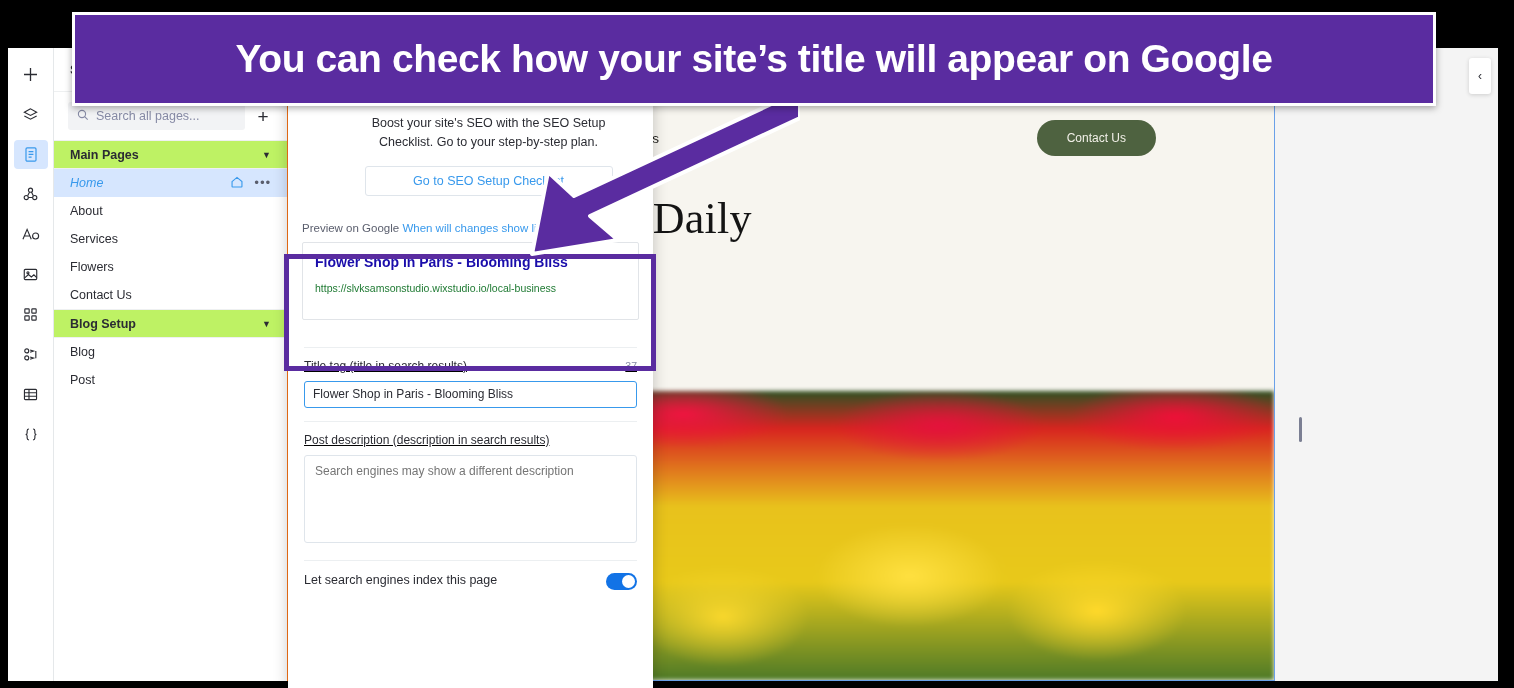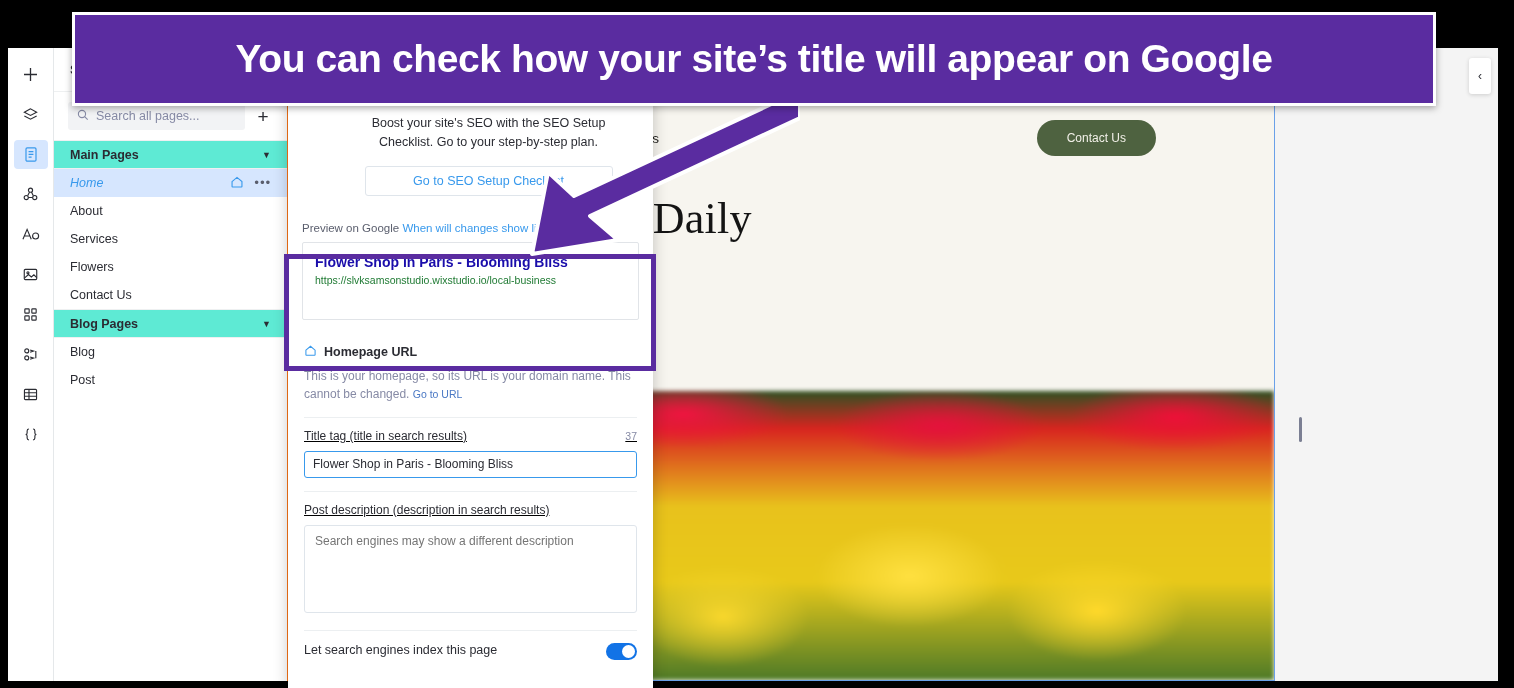--- a/index.html
+++ b/index.html
@@ -51,21 +51,21 @@
   .search-box input {
     border: none; background: transparent; outline: none; width: 100%;
     font-family: "Liberation Sans", sans-serif; font-size: 12.5px; color: #2b2c33;
   }
   .search-box input::placeholder { color: #868aa5; }
   .plus-btn {
     width: 20px; height: 20px; display: flex; align-items: center; justify-content: center;
     font-size: 19px; color: #2b2c33; cursor: pointer; line-height: 1;
   }
   .group-head {
-    height: 29px; background: #5eead4; display: flex; align-items: center;
+    height: 29px; background: #bef264; display: flex; align-items: center;
     justify-content: space-between; padding: 0 16px;
     font-size: 12.5px; font-weight: bold; color: #2b2c33;
     border-top: 1px solid #eef0f1; border-bottom: 1px solid #eef0f1; cursor: pointer;
   }
   .caret { font-size: 9px; color: #2b2c33; }
   .page-item {
     height: 28px; display: flex; align-items: center; justify-content: space-between;
     padding: 0 16px; font-size: 12.5px; color: #2b2c33; cursor: pointer;
   }
   .page-item.selected { background: #d6e6fe; color: #3899ec; font-style: italic; }
@@ -166,21 +166,21 @@
     display: flex; align-items: center; justify-content: center;
     font-size: 12.5px; color: #3899ec; cursor: pointer;
   }
   .gpreview { padding: 10px 14px 14px; background: #fff; }
   .gp-label { font-size: 11.5px; color: #5a5e6d; margin-bottom: 8px; }
   .gp-label a { color: #3899ec; text-decoration: none; cursor: pointer; }
   .gp-card {
     border: 1px solid #e1e4e8; border-radius: 2px; padding: 10px 12px 12px; min-height: 78px;
   }
   .gp-title { font-size: 14px; font-weight: bold; color: #1a0dab; line-height: 1.3; }
-  .gp-url { font-size: 10.5px; color: #1f7a33; margin-top: 3px; }
+  .gp-url { font-size: 10.5px; color: #1f7a33; margin-top: 11px; }
   .sec { padding: 10px 16px 0; }
   .sec-title { display: flex; align-items: center; gap: 7px; font-size: 12.5px; font-weight: bold; color: #2b2c33; }
   .sec-desc { font-size: 12px; color: #868aa5; line-height: 1.55; margin-top: 7px; }
   .sec-desc a { color: #4a78c4; font-size: 10.5px; text-decoration: none; cursor: pointer; }
   .divider { height: 1px; background: #eceff1; margin: 13px 16px 0; }
   .field { padding: 11px 16px 0; text-decoration: underline; }
   .field-head { display: flex; align-items: baseline; justify-content: space-between; }
   .field-label { font-size: 12px; color: #2b2c33; }
   .field-count { font-size: 10.5px; color: #868aa5; }
   .text-input {
@@ -335,21 +335,21 @@
         <span>Services</span>
       </div>
       <div class="page-item">
         <span>Flowers</span>
       </div>
       <div class="page-item">
         <span>Contact Us</span>
       </div>
 
       <div class="group-head">
-        <span>Blog Pages</span>
+        <span>Blog Setup</span>
         <span class="caret">▼</span>
       </div>
       <div class="page-item">
         <span>Blog</span>
       </div>
       <div class="page-item">
         <span>Post</span>
       </div>
     </div>
 
@@ -405,34 +405,20 @@
         <div class="gp-label">
           <span>Preview on Google</span>
           <a>When will changes show live?</a>
         </div>
         <div class="gp-card">
           <div class="gp-title">Flower Shop in Paris - Blooming Bliss</div>
           <div class="gp-url">https://slvksamsonstudio.wixstudio.io/local-business</div>
         </div>
       </div>
 
-      <div class="sec">
-        <div class="sec-title">
-          <span>
-            <svg width="13" height="13" viewBox="0 0 15 15" fill="none" stroke="#3899ec" stroke-width="1.2">
-                <path d="M2.2 7.1 7.5 2.6l5.3 4.5v5.3c0 .3-.2.5-.5.5H2.7c-.3 0-.5-.2-.5-.5V7.1z"></path>
-              </svg>
-          </span>
-          <span>Homepage URL</span>
-        </div>
-        <div class="sec-desc">
-          <span>This is your homepage, so its URL is your domain name. This cannot be changed.</span>
-          <a>Go to URL</a>
-        </div>
-      </div>
       <div class="divider"></div>
 
       <div class="field">
         <div class="field-head">
           <span class="field-label">Title tag (title in search results)</span>
           <span class="field-count">37</span>
         </div>
         <input class="text-input" value="Flower Shop in Paris - Blooming Bliss" style="">
       </div>
       <div class="divider"></div>

